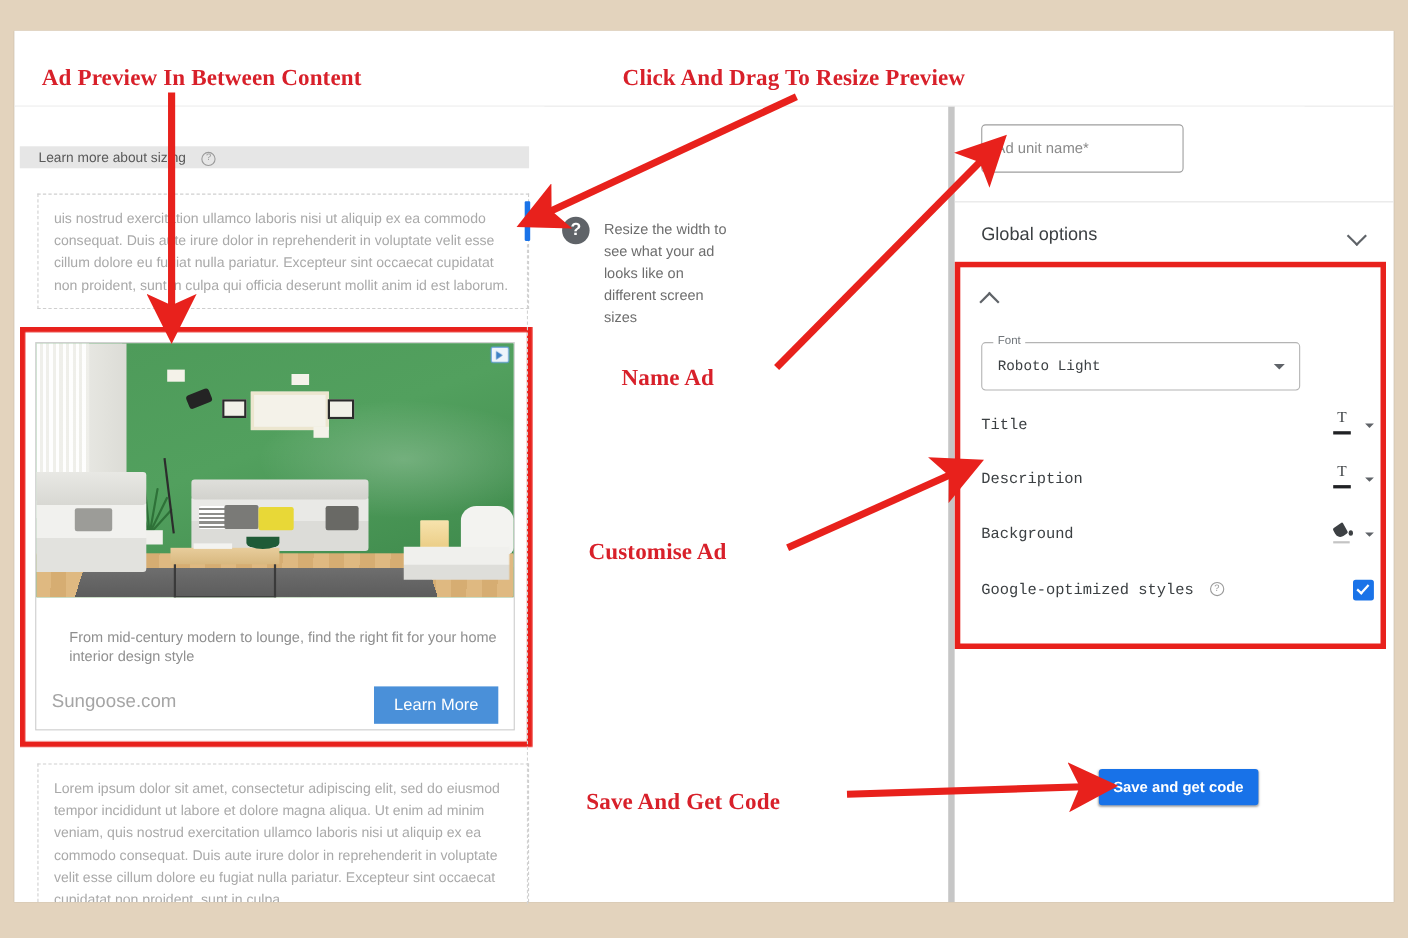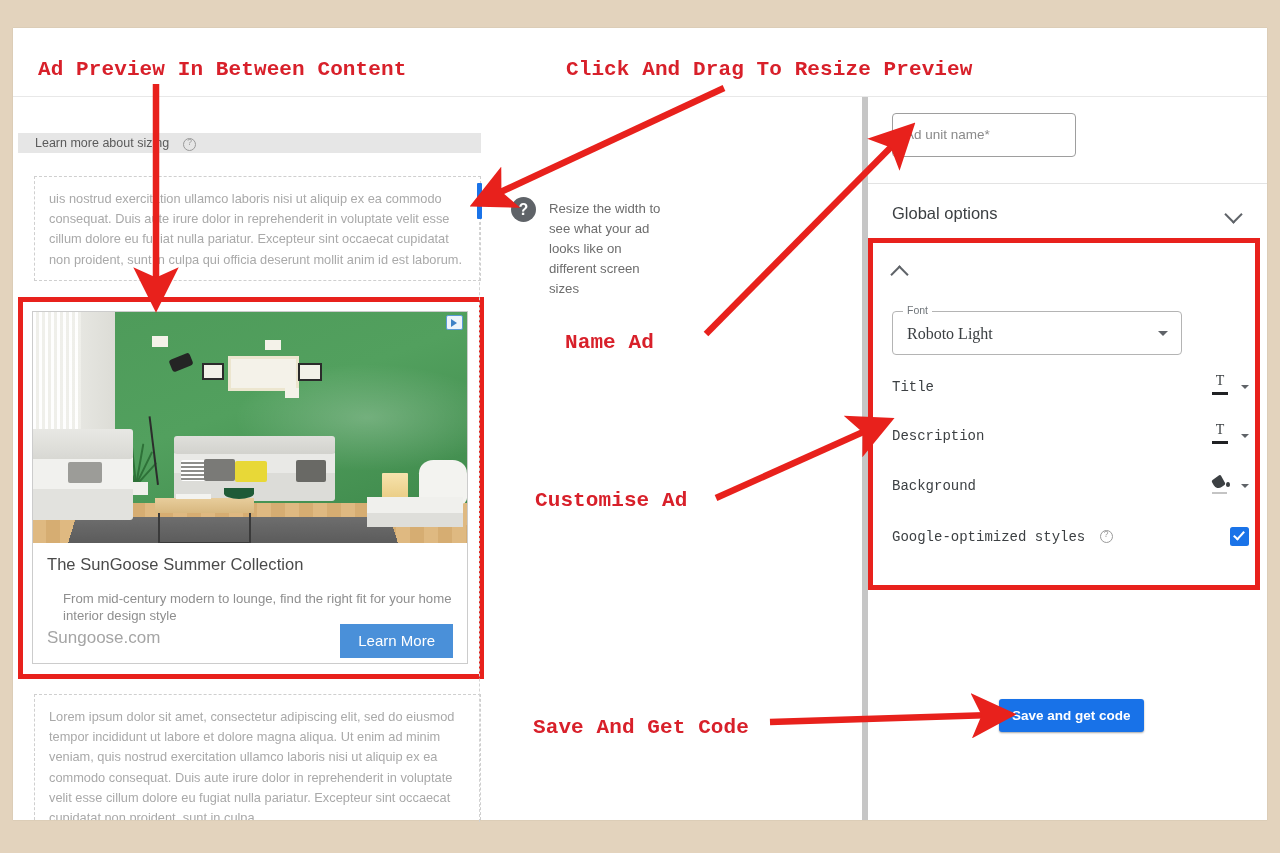--- a/index.html
+++ b/index.html
@@ -26,21 +26,21 @@
     width: 1254px;
     height: 792px;
     background: #ffffff;
     box-shadow: 0 0 1px rgba(0,0,0,.18);
   }
   
   .anno {
     position: absolute;
     color: #d8202a;
     font-weight: bold;
-    font-family: Liberation Mono, monospace;
+    font-family: Liberation Serif, serif;
     font-size: 21px;
     letter-spacing: .1px;
     white-space: nowrap;
   }
   #anno-preview  { left: 38px;  top: 58px;  }
   #anno-resize   { left: 566px; top: 58px;  }
   #anno-name     { left: 565px; top: 331px; }
   #anno-custom   { left: 535px; top: 489px; }
   #anno-save     { left: 533px; top: 716px; }
 
@@ -453,23 +453,23 @@
     left: 10px; top: -8px;
     background: #fff;
     padding: 0 4px;
     font-size: 10.5px;
     color: #70757a;
     font-family: "Liberation Sans", sans-serif;
   }
   .font-value {
     position: absolute;
     left: 14px; top: 13px;
-    font-size: 16px;
+    font-size: 13px;
     color: #3c4043;
-    font-family: Liberation Serif, serif;
+    font-family: Liberation Mono, monospace;
   }
   .caret-down {
     position: absolute;
     right: 13px; top: 19px;
     width: 0; height: 0;
     border-left: 5px solid transparent;
     border-right: 5px solid transparent;
     border-top: 5px solid #5f6368;
   }
 
@@ -652,21 +652,20 @@
         <div class="bowl"></div>
 
         <div class="side-lamp"></div>
         <div class="chair"></div>
         <div class="ottoman"></div>
       </div>
       <div class="adchoices"></div>
     </div>
 
     <div class="ad-text">
-      <div class="ad-title">The SunGoose Summer Collection</div>
       <div class="ad-desc">From mid-century modern to lounge, find the right fit for your home interior design style</div>
       <div class="ad-domain">Sungoose.com</div>
       <button class="ad-cta">Learn More</button>
     </div>
   </div>
 
   <div class="redbox" id="redbox-ad"></div>
 
   <div class="resize-handle"></div>
   <div class="dash-guide"></div>

